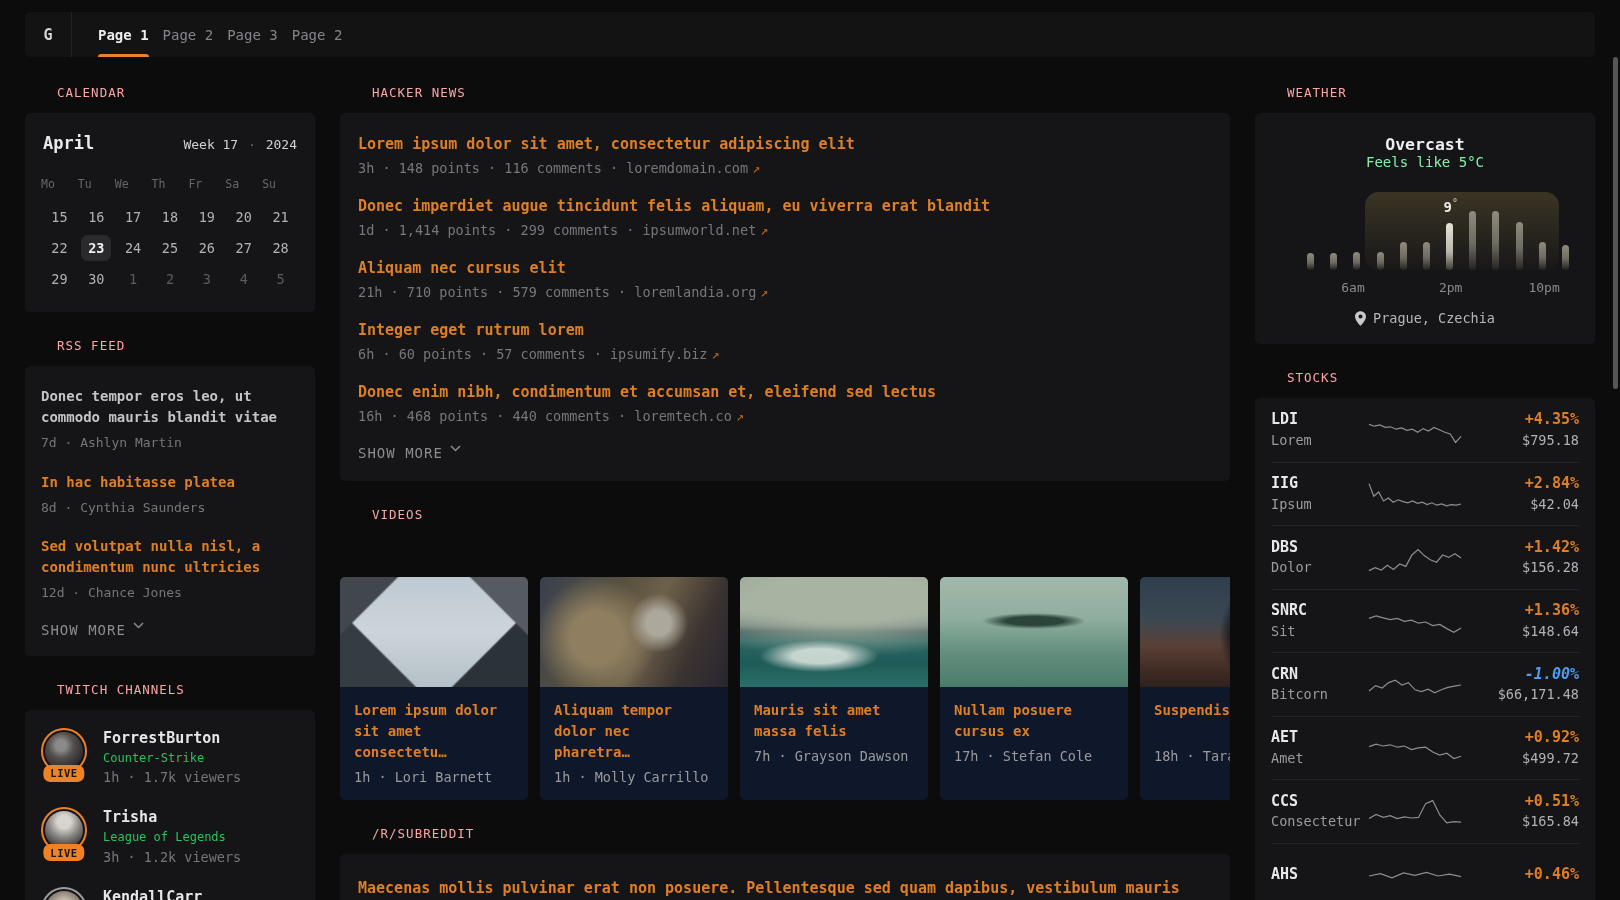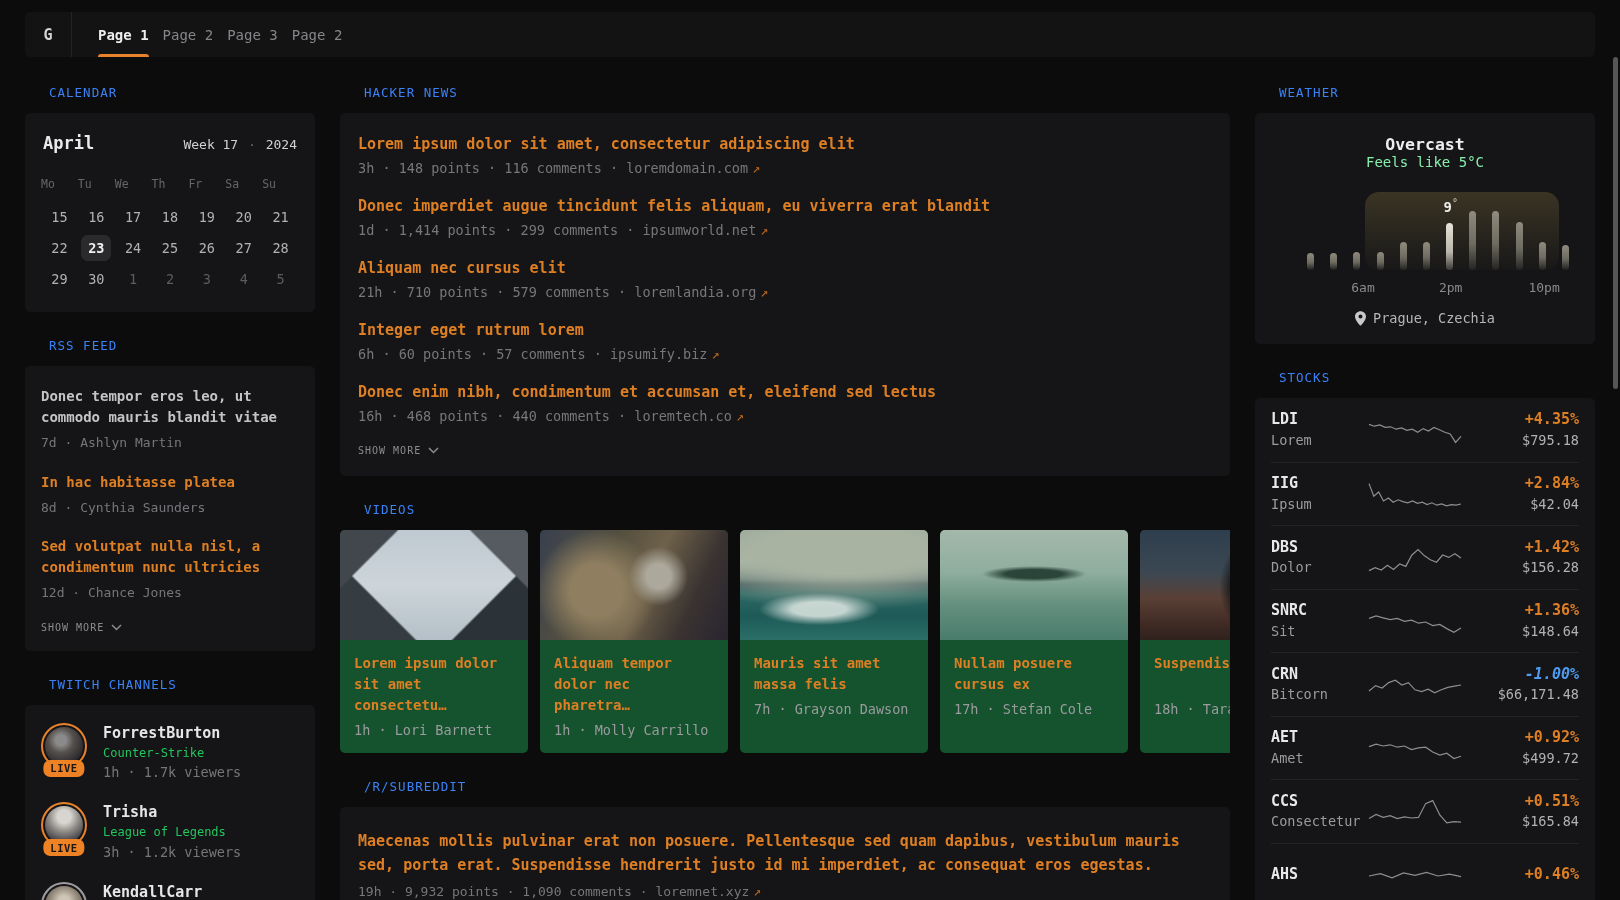--- a/index.html
+++ b/index.html
@@ -18,21 +18,21 @@
   .tabs { display:flex; gap:14px; padding-left:26px; }
   .tab { position:relative; display:flex; align-items:center; color:#85858a;
     font-size:14px; cursor:pointer; }
   .tab.active { color:#ededee; font-weight:700; }
   .tab.active::after { content:""; position:absolute; left:0; right:0; bottom:0;
     height:3px; border-radius:3px 3px 0 0; background:#e8832b; }
 
   
   .columns { display:grid; grid-template-columns:290px 890px 340px; gap:25px;
     align-items:start; margin-top:28px; }
-  .sec-label { color:#3b82f6; font-size:12.5px; letter-spacing:1px; margin:0 0 13px 24px; }
+  .sec-label { color:#fca5a5; font-size:12.5px; letter-spacing:1px; margin:0 0 13px 32px; }
   .section + .section { margin-top:26px; }
   .card { background:#151517; border-radius:5px; }
 
   
   .cal-card { padding:18px 16px 18px; }
   .cal-head { display:flex; justify-content:space-between; align-items:baseline; padding:2px 2px 16px; }
   .cal-month { color:#eaeaec; font-size:17px; font-weight:700; }
   .cal-week { font-size:13px; color:#d2d2d4; }
   .cal-week .dim { color:#6d6d71; padding:0 2px; }
   .cal-grid { display:grid; grid-template-columns:repeat(7,1fr); row-gap:0; }
@@ -44,22 +44,22 @@
   .cal-day.current .pill { background:#2a2a2d; color:#f0f0f1; font-weight:700; }
   .cal-day.muted { color:#5c5c60; }
 
   
   .feed-card { padding:20px 16px 18px; }
   .feed-item { margin-bottom:19px; }
   .feed-title { color:#de7f24; font-size:14px; font-weight:700; line-height:1.5;
     cursor:pointer; display:block; }
   .feed-title.visited { color:#c4c4c6; }
   .feed-meta { color:#76767a; font-size:13px; margin-top:5px; line-height:1.5; }
-  .show-more { color:#8c8c90; font-size:10px; letter-spacing:1px; display:flex;
-    align-items:center; gap:7px; cursor:pointer; margin-top:2px; }
+  .show-more { color:#8c8c90; font-size:14px; letter-spacing:1px; display:flex;
+    gap:7px; cursor:pointer; margin-top:2px; }
   .show-more svg { stroke:#8c8c90; }
 
   .hn-card { padding:22px 18px 20px; }
   .hn-item { margin-bottom:21px; }
   .hn-title { color:#de7f24; font-size:15px; font-weight:700; cursor:pointer; display:block; }
   .hn-meta { color:#77777b; font-size:13.5px; margin-top:7px; }
   .ext-arrow { color:#c06a1e; padding-left:4px; }
 
   
   .tw-card { padding:18px 16px; }
@@ -73,21 +73,21 @@
     padding:2.5px 7px; border-radius:7px; letter-spacing:.5px; }
   .tw-name { color:#e6e6e8; font-size:15px; font-weight:700; line-height:1.4; }
   .tw-game { color:#22c55e; font-size:12px; line-height:1.55; }
   .tw-meta { color:#76767a; font-size:13.5px; line-height:1.55; }
   .pic-forrest { background:radial-gradient(circle at 42% 35%, #8a8a8a 0 16%, #55504c 38%, #26242a 78%); }
   .pic-trisha  { background:radial-gradient(circle at 50% 28%, #d8d4cf 0 20%, #8d8a86 46%, #35333a 82%); }
   .pic-kendall { background:radial-gradient(circle at 50% 40%, #cfc5b6 0 18%, #968d7e 45%, #4c4740 82%); }
 
   
   .videos-strip { display:flex; gap:12px; width:890px; overflow:hidden; }
-  .video-card { width:188px; flex:none; background:#14532d; border-radius:5px; cursor:pointer; }
+  .video-card { width:188px; flex:none; background:#0f172a; border-radius:5px; cursor:pointer;margin-top:42px; }
   .video-thumb { width:188px; height:110px; border-radius:5px 5px 0 0; }
   .video-body { padding:13px 14px 15px; }
   .video-title { color:#de7f24; font-size:14px; font-weight:700; line-height:1.5;
     min-height:42px; }
   .video-meta { color:#9b9b9f; font-size:13.5px; margin-top:6px; }
   .vt-towers { background:
     linear-gradient(135deg,#42474d 0 19%,rgba(0,0,0,0) 20%),
     linear-gradient(225deg,#565b61 0 19%,rgba(0,0,0,0) 20%),
     linear-gradient(45deg,#353c42 0 25%,rgba(0,0,0,0) 26%),
     linear-gradient(315deg,#2b3238 0 25%,rgba(0,0,0,0) 26%),
@@ -430,21 +430,21 @@
                 <div class="w-bar current" style="height: 47px;"></div>
                 <div class="w-bar" style="height: 59px;"></div>
                 <div class="w-bar" style="height: 59px;"></div>
                 <div class="w-bar" style="height: 48px;"></div>
                 <div class="w-bar" style="height: 28px;"></div>
                 <div class="w-bar" style="height: 25px;"></div>
               </div>
               <div class="w-temp-label" style="left: 143.682px; bottom: 55px;">9<sup>°</sup></div>
             </div>
           <div class="w-times" id="w-times">
-              <span class="w-time" style="left: 56px;">6am</span>
+              <span class="w-time" style="left: 46px;">6am</span>
               <span class="w-time" style="left: 143.682px;">2pm</span>
               <span class="w-time" style="left: 237.136px;">10pm</span>
             </div>
           <div class="w-loc">
             <svg width="11" height="15" viewBox="0 0 12 16">
                 <path d="M6 0C2.7 0 0 2.6 0 5.9 0 10.3 6 16 6 16s6-5.7 6-10.1C12 2.6 9.3 0 6 0zm0 8.1a2.2 2.2 0 1 1 0-4.4 2.2 2.2 0 0 1 0 4.4z"></path>
               </svg>
             <span>Prague, Czechia</span>
           </div>
         </div>

